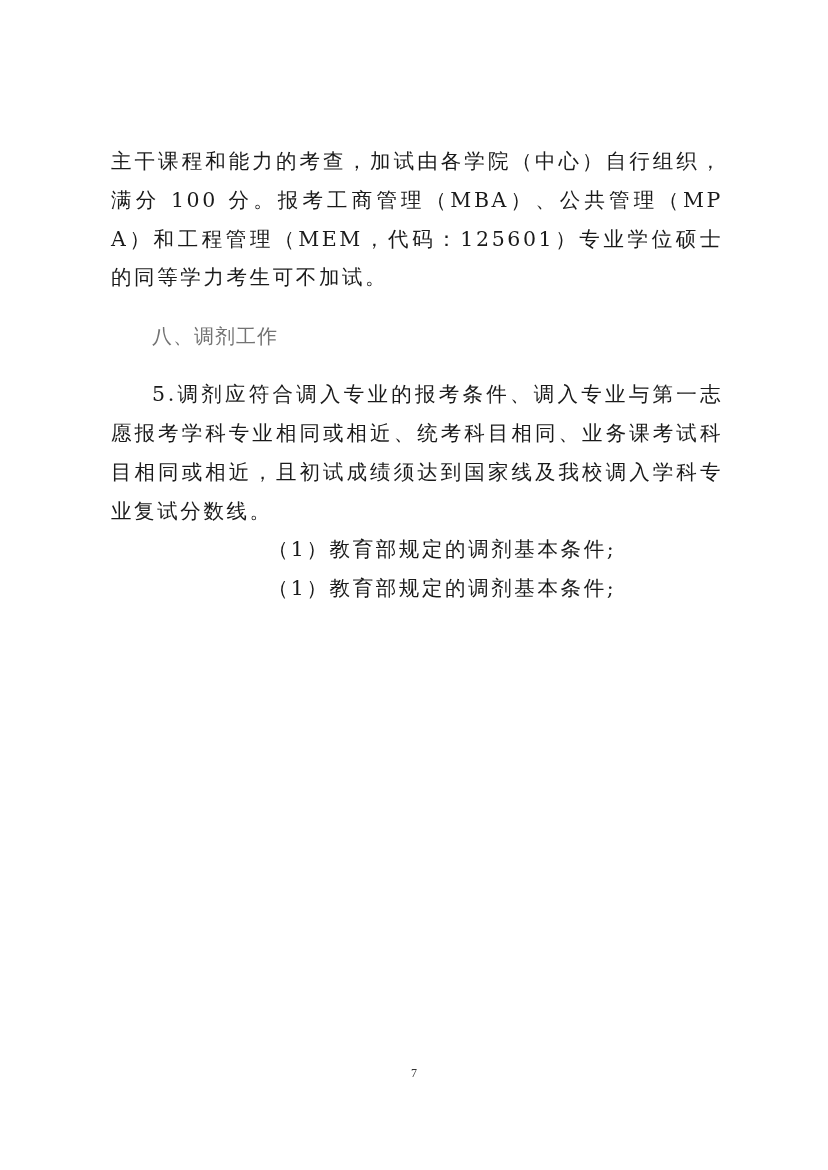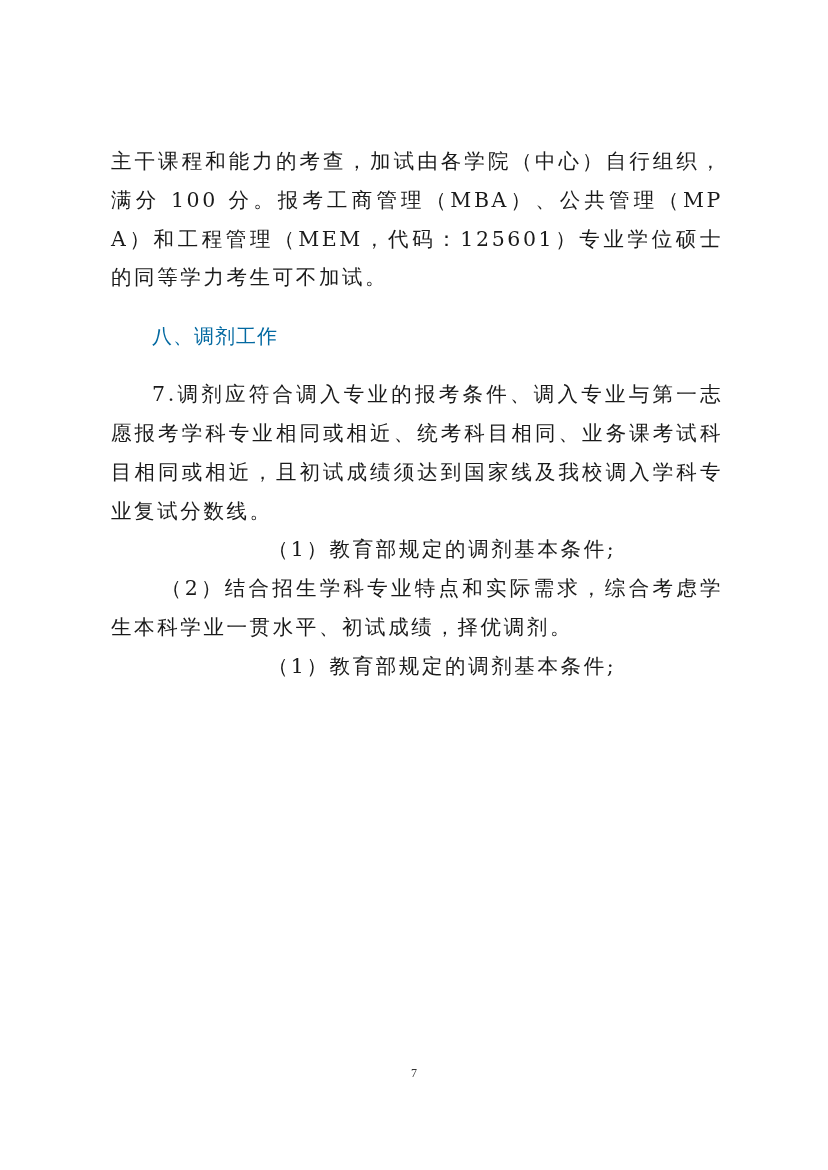--- a/index.html
+++ b/index.html
@@ -39,21 +39,21 @@
     }
     .indent { text-indent: 41px; }
     .heading {
       margin: 6px 0 6px 0;
       padding-left: 41px;
       font-family: "DejaVu Sans", "Liberation Sans", sans-serif;
       font-size: 20px;
       line-height: 66px;
       letter-spacing: 1px;
       font-weight: normal;
-      color: #0369a1;
+      color: #737373;
     }
     .sub-item {
       margin: 0;
       padding-left: 50px;
       font-size: 20.5px;
       line-height: 38.8px;
       letter-spacing: 2.6px;
       text-align: center;
     }
     .sub-item-wrap {
@@ -76,19 +76,18 @@
       color: #333;
     }
   </style>
 </head>
 <body>
 
 <div class="page">
   <div class="body-text">
     <p class="para">主干课程和能力的考查，加试由各学院（中心）自行组织，满分 100 分。报考工商管理（MBA）、公共管理（MPA）和工程管理（MEM，代码：125601）专业学位硕士的同等学力考生可不加试。</p>
     <h2 class="heading">八、调剂工作</h2>
-    <p class="para indent">7.调剂应符合调入专业的报考条件、调入专业与第一志愿报考学科专业相同或相近、统考科目相同、业务课考试科目相同或相近，且初试成绩须达到国家线及我校调入学科专业复试分数线。</p>
+    <p class="para indent">5.调剂应符合调入专业的报考条件、调入专业与第一志愿报考学科专业相同或相近、统考科目相同、业务课考试科目相同或相近，且初试成绩须达到国家线及我校调入学科专业复试分数线。</p>
     <p class="sub-item">（1）教育部规定的调剂基本条件;</p>
-    <p class="sub-item-wrap">（2）结合招生学科专业特点和实际需求，综合考虑学生本科学业一贯水平、初试成绩，择优调剂。</p>
     <p class="sub-item">（1）教育部规定的调剂基本条件;</p>
   </div>
   <div class="page-number">7</div>
 </div>
 
 </body></html>

